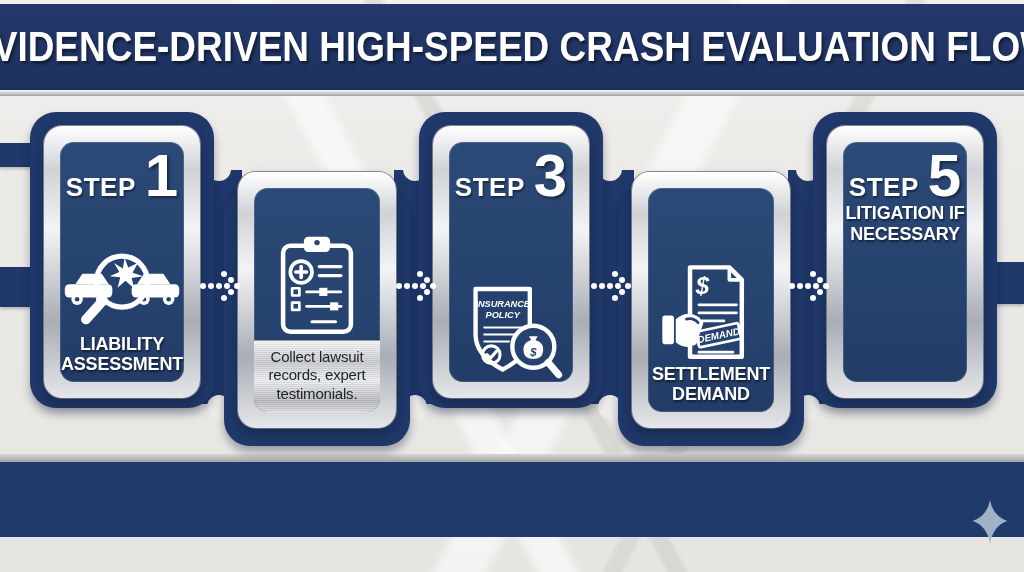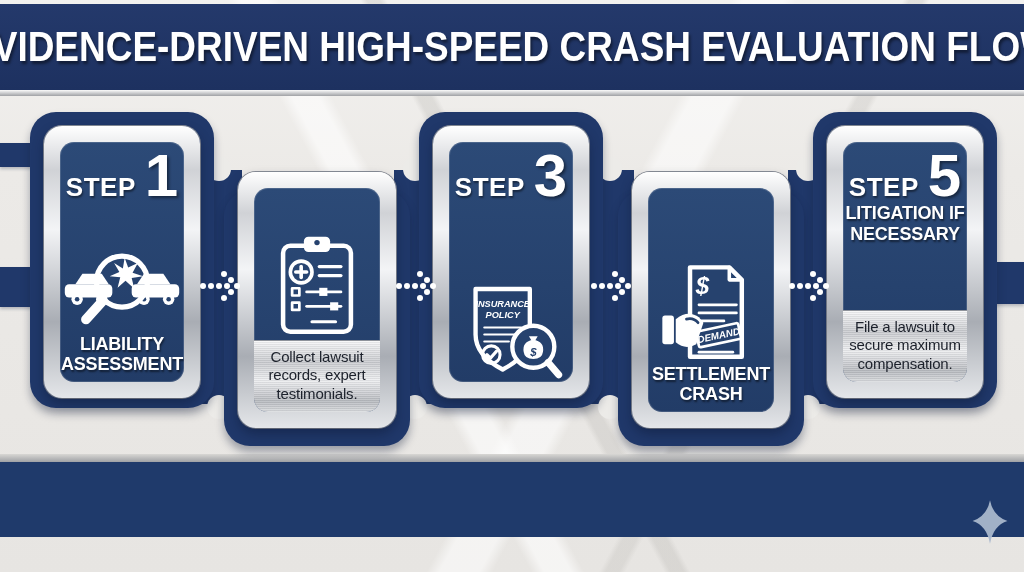--- a/index.html
+++ b/index.html
@@ -200,32 +200,31 @@
           <g transform="rotate(-12 66 82)">
             <rect x="42" y="73" width="48" height="18" rx="2" fill="#26426E" stroke-width="3"></rect>
             <text x="66" y="86" text-anchor="middle" font-size="11" font-weight="bold" fill="#fff" stroke="none" font-family="Liberation Sans, sans-serif">DEMAND</text>
           </g>
           <line x1="44" y1="101" x2="82" y2="101" stroke-width="3"></line>
           <rect x="3" y="60" width="13" height="32" rx="3" fill="#fff" stroke="none"></rect>
           <path d="M18 64 q14 -11 26 -2 l5 6 -8 24 q-12 7 -23 -2 z" fill="#fff" stroke="none"></path>
           <path d="M30 64 q8 -2 13 4" stroke="#26426E" stroke-width="3"></path>
         </svg>
       </div>
-      <div class="card-title">SETTLEMENT CRASH</div>
+      <div class="card-title">SETTLEMENT DEMAND</div>
     </div>
   </div>
 
   <div class="card" style="left:827px;top:126px;width:156px;height:272px;">
     <div class="card-inner">
       <div class="step-header">
         <span class="step-word">STEP</span>
         <span class="step-num">5</span>
       </div>
       <div class="card-title">LITIGATION IF NECESSARY</div>
-      <div class="card-footer">File a lawsuit to secure maximum compensation.</div>
     </div>
   </div>
 
   <svg class="flow-arrow" style="left:200px;top:266px;" width="40" height="40" viewBox="0 0 40 40">
     <g fill="#fff">
         <circle cx="3" cy="20" r="3"></circle>
         <circle cx="11" cy="20" r="3"></circle>
         <circle cx="19" cy="20" r="3"></circle>
         <circle cx="27" cy="20" r="3"></circle>
         <circle cx="24" cy="8" r="3"></circle>

